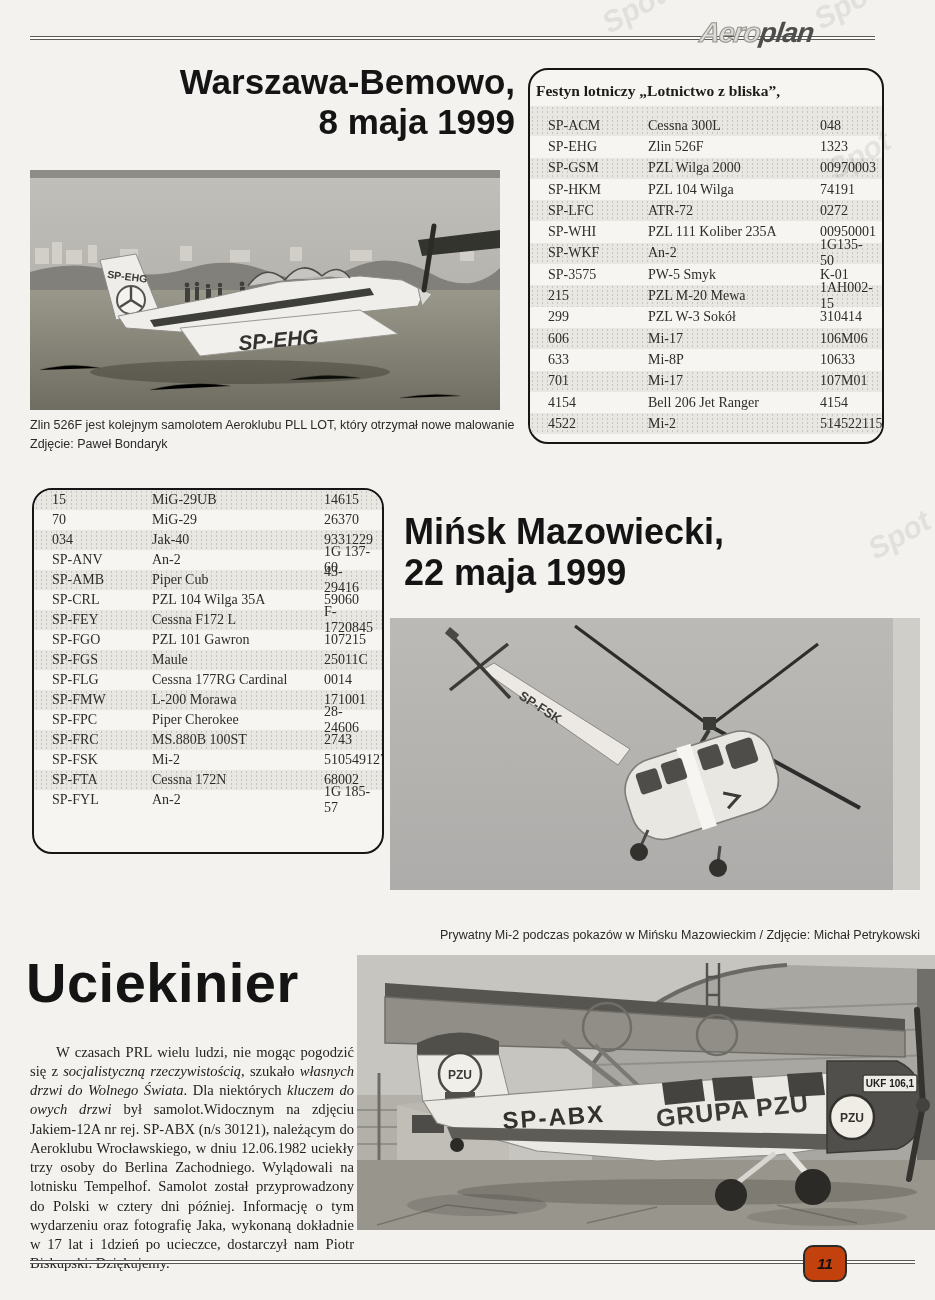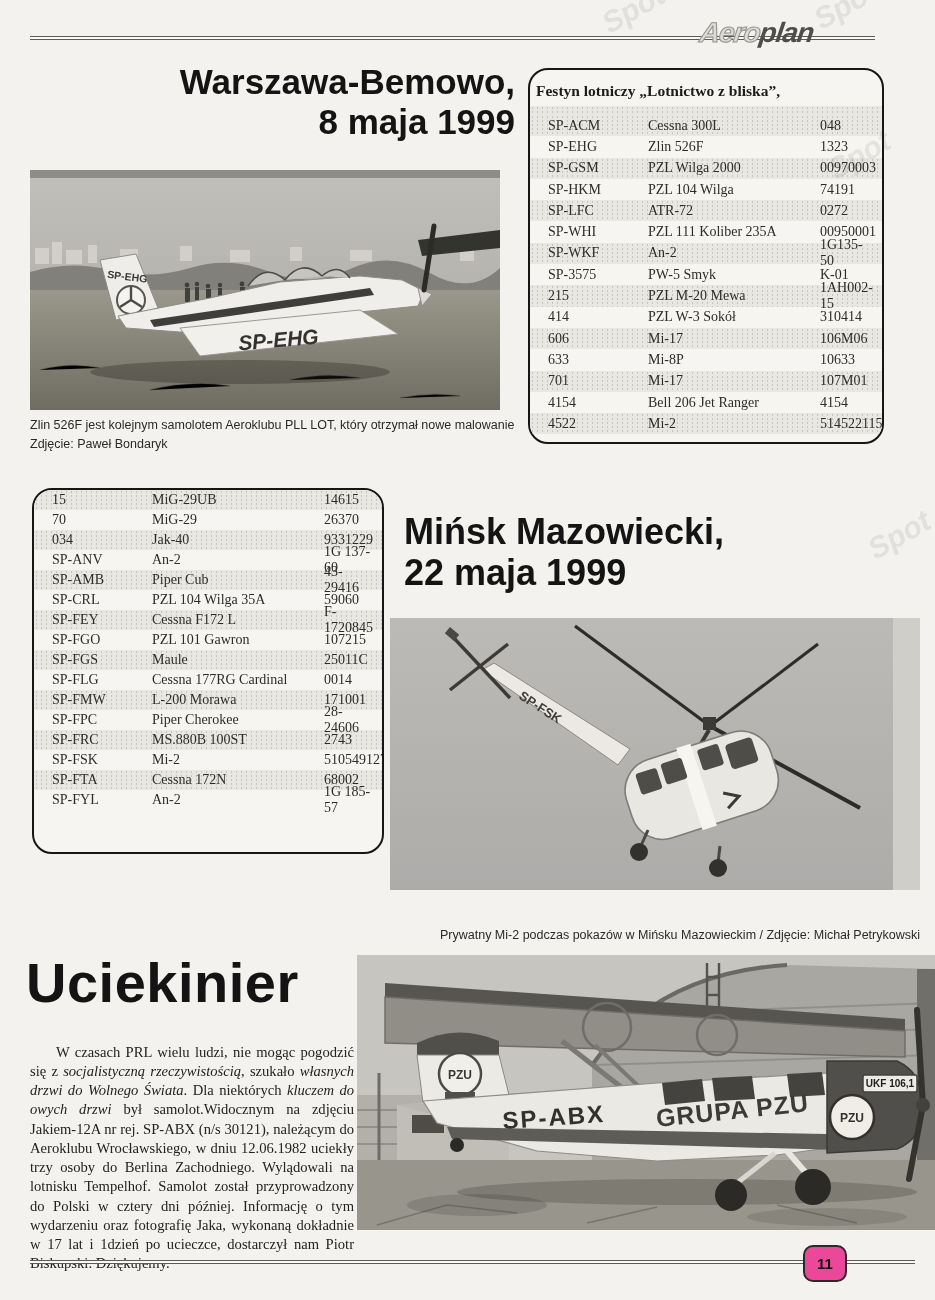--- a/index.html
+++ b/index.html
@@ -48,22 +48,22 @@
   .striped{background-color:#e9e7e2;
            background-image:radial-gradient(rgba(80,78,70,0.22) 0.8px, transparent 0.9px);
            background-size:5px 4px;}
   .gap-stripe{height:9px;}
   
   .article{position:absolute;left:30px;top:1028px;width:324px;font-family:"Liberation Serif",serif;
            font-size:14.6px;line-height:1.32;text-align:justify;color:#222;text-indent:26px;}
   .article .it{font-style:italic;}
   
   .page-badge{position:absolute;left:803px;top:1245px;width:40px;height:33px;border:2px solid #2a2a2a;
-              border-radius:10px;background:#ec4899;display:flex;align-items:center;justify-content:center;
-              font-weight:bold;font-size:15px;z-index:5;color:#111;}
+              border-radius:10px;background:#c2410c;display:flex;align-items:center;justify-content:center;
+              font-weight:bold;font-size:15px;z-index:5;color:#111;font-style:italic;}
 </style>
 </head>
 <body>
 
 <div class="page">
 
   <div class="rule rule-top"></div>
   <div class="logo">
     <span class="lt1">Aero</span><span class="lt2">plan</span>
   </div>
@@ -204,21 +204,21 @@
           <span class="c3">K-01</span>
         </div>
 
         <div class="trow striped">
           <span class="c1">215</span>
           <span class="c2">PZL M-20 Mewa</span>
           <span class="c3">1AH002-15</span>
         </div>
 
         <div class="trow">
-          <span class="c1">414</span>
+          <span class="c1">299</span>
           <span class="c2">PZL W-3 Sokół</span>
           <span class="c3">310414</span>
         </div>
 
         <div class="trow striped">
           <span class="c1">606</span>
           <span class="c2">Mi-17</span>
           <span class="c3">106M06</span>
         </div>
 

